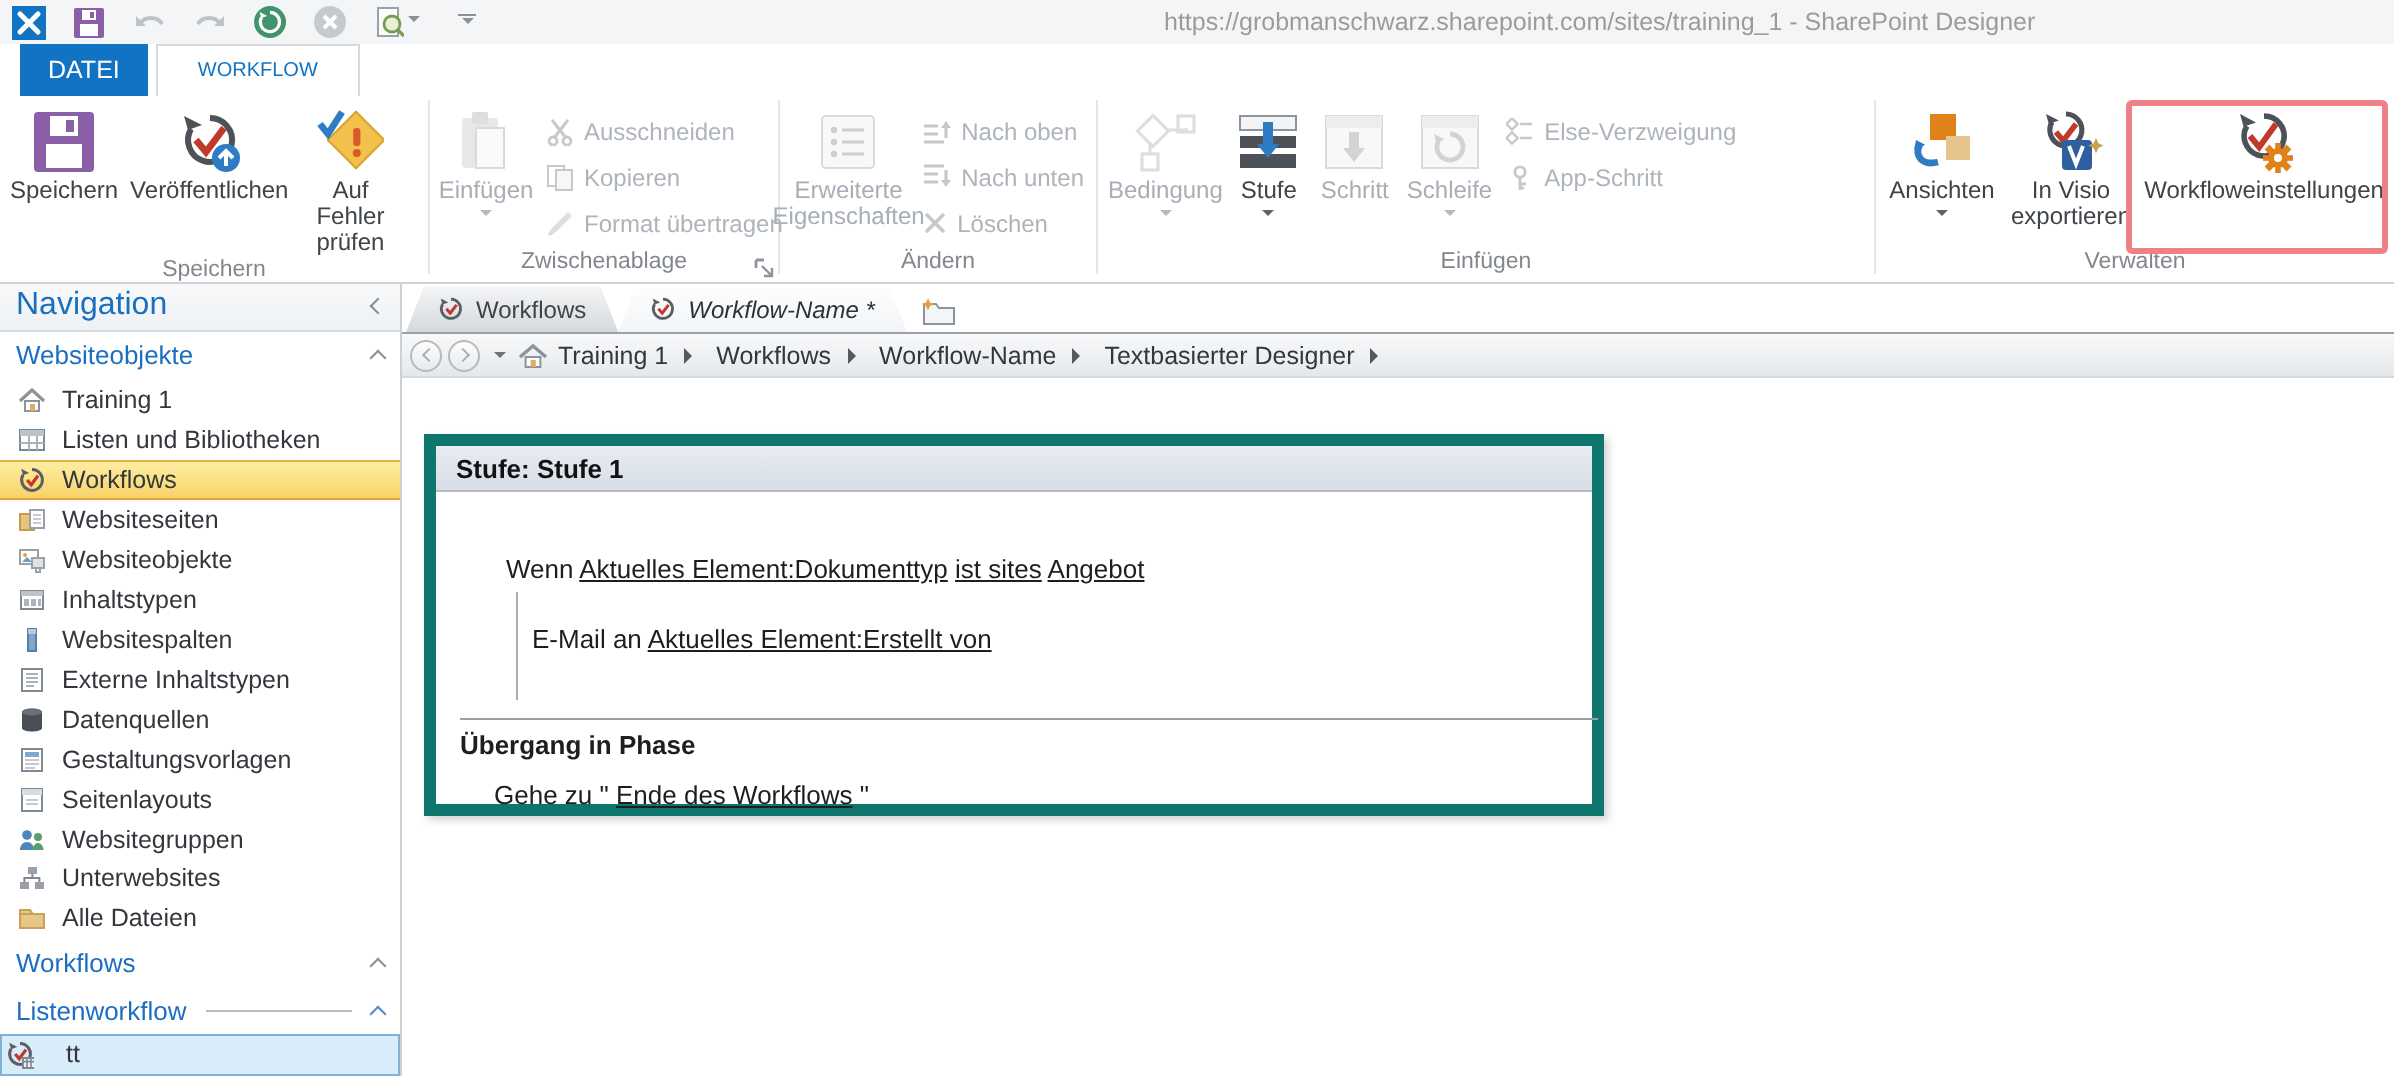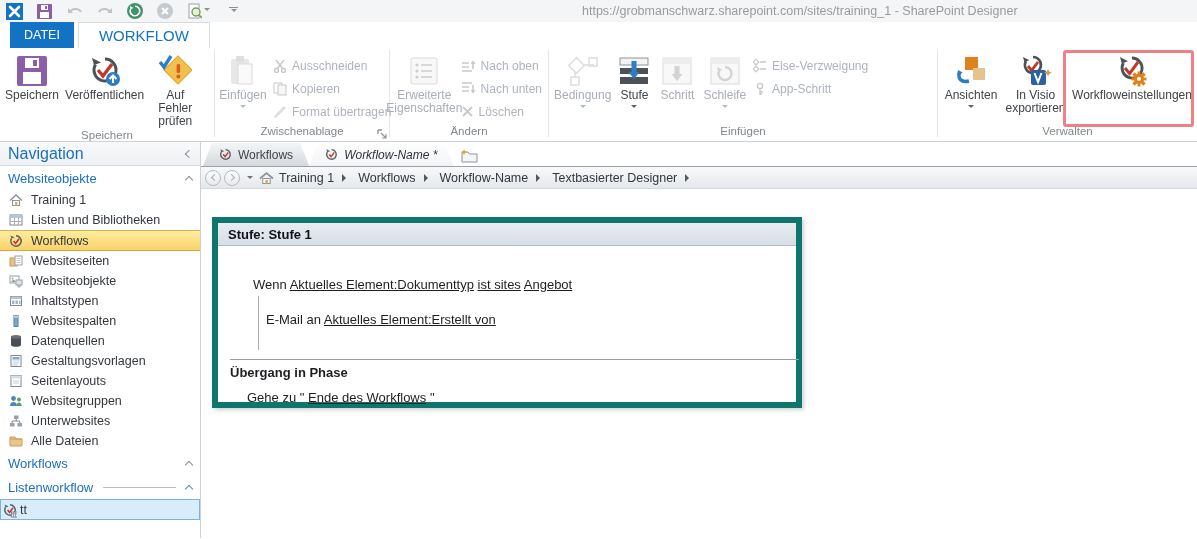--- a/index.html
+++ b/index.html
@@ -10,21 +10,21 @@
   .titlebar { height:22px; background:#f4f5f6; position:relative;
     display:flex; align-items:center; padding-left:6px; gap:13px; }
   .qat-icon { width:17px; height:17px; display:flex; align-items:center; justify-content:center; }
   .app-title { position:absolute; left:582px; top:4px; font-size:12.5px; color:#9b9b9b; white-space:nowrap; }
   .qat-caret { width:0; height:0; border:3px solid transparent; border-top-color:#8d9197; margin-left:2px; }
   .qat-ridge { width:9px; border-top:1.5px solid #8d9197; margin-bottom:1px; }
 
   
   .ribbontabs { height:26px; background:#fff; display:flex; align-items:flex-end; padding-left:10px; }
   .rtab-file { background:#1273c4; color:#fff; font-size:12.5px; padding:5px 14px 5px; height:26px; display:flex; align-items:center; }
-  .rtab-active { background:#fff; color:#1273c4; font-size:15px; padding:4px 20px; height:26px;
+  .rtab-active { background:#fff; color:#1273c4; font-size:10px; padding:4px 20px; height:26px;
     border:1px solid #d8dbde; border-bottom:none; margin-left:4px; display:flex; align-items:center; }
 
   
   .ribbon { height:94px; background:#fff; border-bottom:1px solid #cfd3d7;
     display:flex; position:relative; }
   .rsep { width:1px; background:#e4e6e9; margin:2px 0 4px; }
   .rgroup { display:flex; flex-direction:column; }
   .rgroup-content { flex:1; display:flex; align-items:flex-start; padding:2px 2px 0; }
   .rgroup-label { text-align:center; color:#82878d; font-size:11.5px; height:17px; line-height:15px; position:relative; }
   .rbtn-lg { display:flex; flex-direction:column; align-items:center; padding:3px 3px 0; color:#3f4449;
@@ -51,21 +51,21 @@
     color:#1b6fc0; font-size:16px; display:flex; align-items:center; justify-content:space-between; padding:0 8px; }
   .sec-header { height:24px; color:#1b6fc0; font-size:13px; display:flex; align-items:center; padding:0 8px; gap:6px; }
   .chev-up { width:6px; height:6px; border-left:1.5px solid #8a8f95; border-top:1.5px solid #8a8f95; transform:rotate(45deg); margin-top:3px; }
   .chev-left { width:6px; height:6px; border-left:1.5px solid #8a8f95; border-bottom:1.5px solid #8a8f95; transform:rotate(45deg); }
   .chev-up-blue { width:6px; height:6px; border-left:1.5px solid #4d8cc7; border-top:1.5px solid #4d8cc7; transform:rotate(45deg); margin-top:3px; }
   .hr-flex { flex:1; border-top:1px solid #b9bdc2; margin:0 4px; }
   .nav-item { height:20px; display:flex; align-items:center; gap:8px; padding-left:9px; font-size:12.5px; color:#33373c; }
   .nav-item .nicon { width:14px; height:14px; flex:none; display:flex; }
   .nav-item.selected-yellow { background:linear-gradient(#fdeea2,#f9d268);
     border-top:1px solid #e3b04a; border-bottom:1px solid #dca63c; height:21px; }
-  .nav-item.selected-blue { background:#d9ecfa; border:1px solid #7fb2da; height:21px; padding-left:2px; gap:3px; }
+  .nav-item.selected-blue { background:#d9ecfa; border:1px solid #7fb2da; height:21px; padding-left:2px; gap:16px; }
 
   
   .main { flex:1; display:flex; flex-direction:column; background:#fff; }
   .doctab-strip { height:25px; display:flex; align-items:flex-end; padding-left:2px; background:#fff;
     border-bottom:1px solid #9aa1a8; }
   .doc-tab { clip-path:polygon(9px 0, calc(100% - 9px) 0, 100% 100%, 0 100%);
     background:linear-gradient(#f4f5f6,#d5d9dd); height:23px; display:flex; align-items:center; gap:6px;
     padding:0 16px; font-size:12px; color:#3f444a; filter:drop-shadow(0 0 1px #9aa1a8); }
   .doc-tab.active { background:linear-gradient(#fefefe,#f2f4f6); color:#2f3338;font-style:italic; }
   .newtab-btn { margin:0 0 3px 6px; }
@@ -518,20 +518,29 @@
           <svg width="14" height="14">
             <rect x="5" y="1.5" width="4" height="11" fill="#7fa8cc" stroke="#587ea3"></rect>
             <rect x="5" y="1.5" width="4" height="2.5" fill="#b3cbe0"></rect>
           </svg>
         </span>
       <span>Websitespalten</span>
     </div>
     <div class="nav-item">
       <span class="nicon">
           <svg width="14" height="14">
+            <rect x="2" y="1.5" width="10" height="11" fill="#fff" stroke="#7d8994"></rect>
+            <path d="M4 4h6M4 6h6M4 8h6M4 10h4" stroke="#aab3bc" stroke-width="1"></path>
+          </svg>
+        </span>
+      <span>Externe Inhaltstypen</span>
+    </div>
+    <div class="nav-item">
+      <span class="nicon">
+          <svg width="14" height="14">
             <ellipse cx="7" cy="3" rx="5" ry="1.8" fill="#4a4f55"></ellipse>
             <path d="M2 3v8c0 1 2.2 1.8 5 1.8s5-.8 5-1.8V3" fill="#4a4f55"></path>
             <ellipse cx="7" cy="3" rx="5" ry="1.8" fill="#6b7077"></ellipse>
           </svg>
         </span>
       <span>Datenquellen</span>
     </div>
     <div class="nav-item">
       <span class="nicon">
           <svg width="14" height="14">

